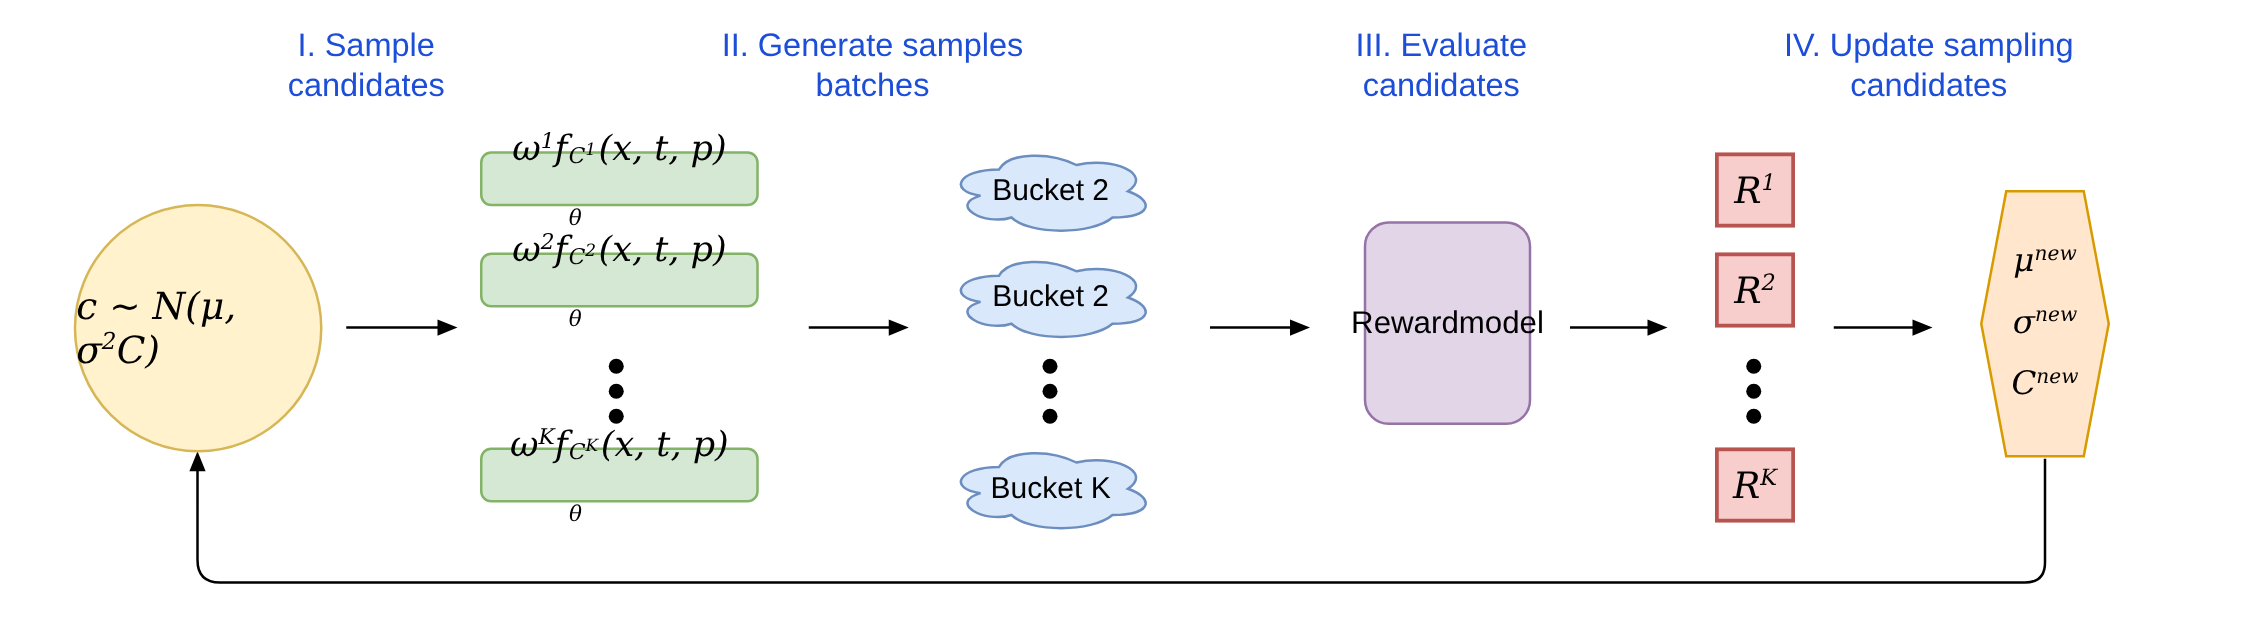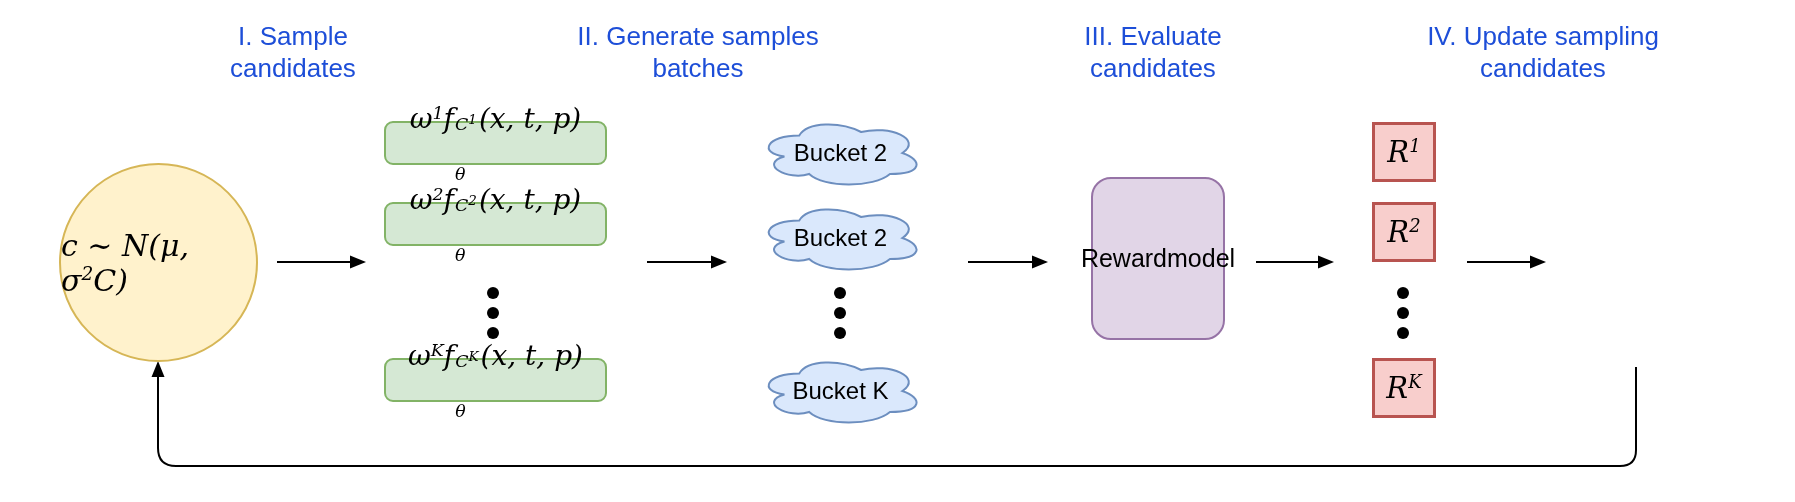--- a/index.html
+++ b/index.html
@@ -188,14 +188,24 @@
   <div class="rbox rbox-3 math">
     <span><span>R</span><span class="sup">K</span></span>
   </div>
 
   <div class="dots dots-scores">
     <span></span>
       <span></span>
       <span></span>
   </div>
 
+  <div class="hex">
+    <svg width="106" height="216" viewBox="-2 -2 106 216">
+      <polygon points="20,0 82,0 102,106 82,212 20,212 0,106" fill="#FFE6CC" stroke="#D79B00" stroke-width="2"></polygon>
+    </svg>
+    <div class="lines math">
+      <div><span>μ</span><span class="sup">new</span></div>
+      <div><span>σ</span><span class="sup">new</span></div>
+      <div><span>C</span><span class="sup">new</span></div>
+    </div>
+  </div>
 
 </div>
 
 </body></html>

